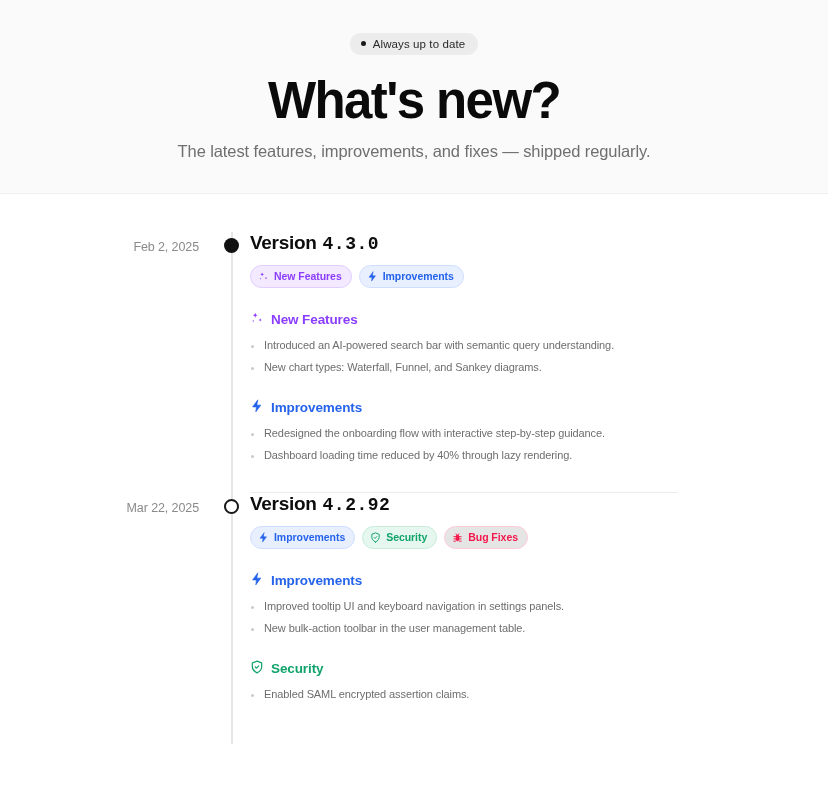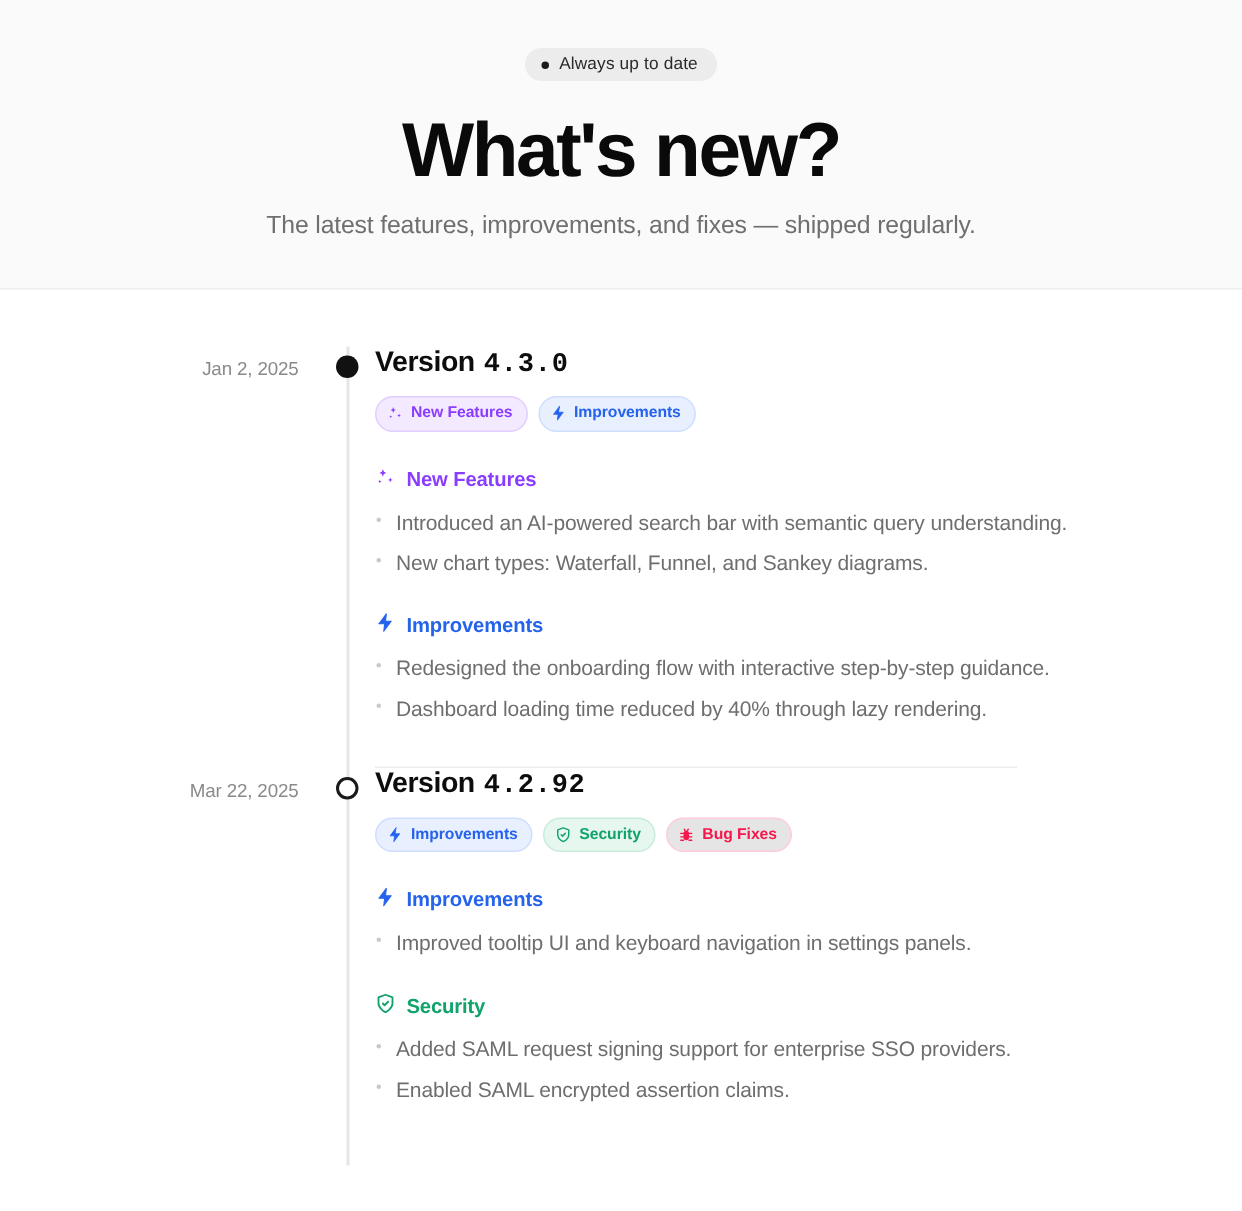--- a/index.html
+++ b/index.html
@@ -168,21 +168,21 @@
     letter-spacing: -0.1px;
   }
   .section-head.features { color: #8b3dff; }
   .section-head.improve  { color: #2563eb; }
   .section-head.security { color: #10a36a; }
 
   .items { margin-top: 9px; }
 
   .item {
     position: relative;
-    font-size: 14px;
+    font-size: 11px;
     line-height: 1.62;
     color: #6e6e6e;
     padding-left: 14px;
     margin-bottom: 4px;
     letter-spacing: -0.1px;
   }
   .item::before {
     content: "";
     position: absolute;
     left: 1px;
@@ -209,21 +209,21 @@
     <span>Always up to date</span>
   </div>
   <h1 class="hero-title">What's new?</h1>
   <p class="hero-sub">The latest features, improvements, and fixes — shipped regularly.</p>
 </header>
 
 <main class="timeline">
   <div class="rail"></div>
   <div id="entries">
       <div class="entry">
-        <div class="entry-date">Jan 2, 2025</div>
+        <div class="entry-date">Feb 2, 2025</div>
         <span class="dot"></span>
         <div class="entry-body">
           <h2 class="version-title">
             <span>Version</span>
             <span class="version-num">4.3.0</span>
           </h2>
           <div class="tag-row">
             <span class="tag features">
               <span>
                 <svg width="11" height="11" viewBox="0 0 24 24" fill="none" stroke="currentColor" stroke-width="2.1" stroke-linecap="round" stroke-linejoin="round">
@@ -310,31 +310,31 @@
           </div>
           <section class="section">
             <div class="section-head improve">
               <span><svg width="14" height="14" viewBox="0 0 24 24" fill="none" stroke="currentColor" stroke-width="2.1" stroke-linecap="round" stroke-linejoin="round">
                   <path d="M13 2L4.5 13.5H11L10 22l8.5-11.5H12z" fill="currentColor" stroke="currentColor" stroke-width="1.2"></path>
                 </svg></span>
               <span>Improvements</span>
             </div>
             <div class="items">
               <div class="item">Improved tooltip UI and keyboard navigation in settings panels.</div>
+              <div class="item">New bulk-action toolbar in the user management table.</div>
             </div>
           </section>
           <section class="section">
             <div class="section-head security">
               <span><svg width="14" height="14" viewBox="0 0 24 24" fill="none" stroke="currentColor" stroke-width="2.1" stroke-linecap="round" stroke-linejoin="round">
                   <path d="M12 22s8-4 8-10V5l-8-3-8 3v7c0 6 8 10 8 10z"></path>
                   <path d="M9 12l2 2 4-4"></path>
                 </svg></span>
               <span>Security</span>
             </div>
             <div class="items">
-              <div class="item">Added SAML request signing support for enterprise SSO providers.</div>
               <div class="item">Enabled SAML encrypted assertion claims.</div>
             </div>
           </section>
         </div>
       </div>
     </div>
 </main>
 
 </body></html>

